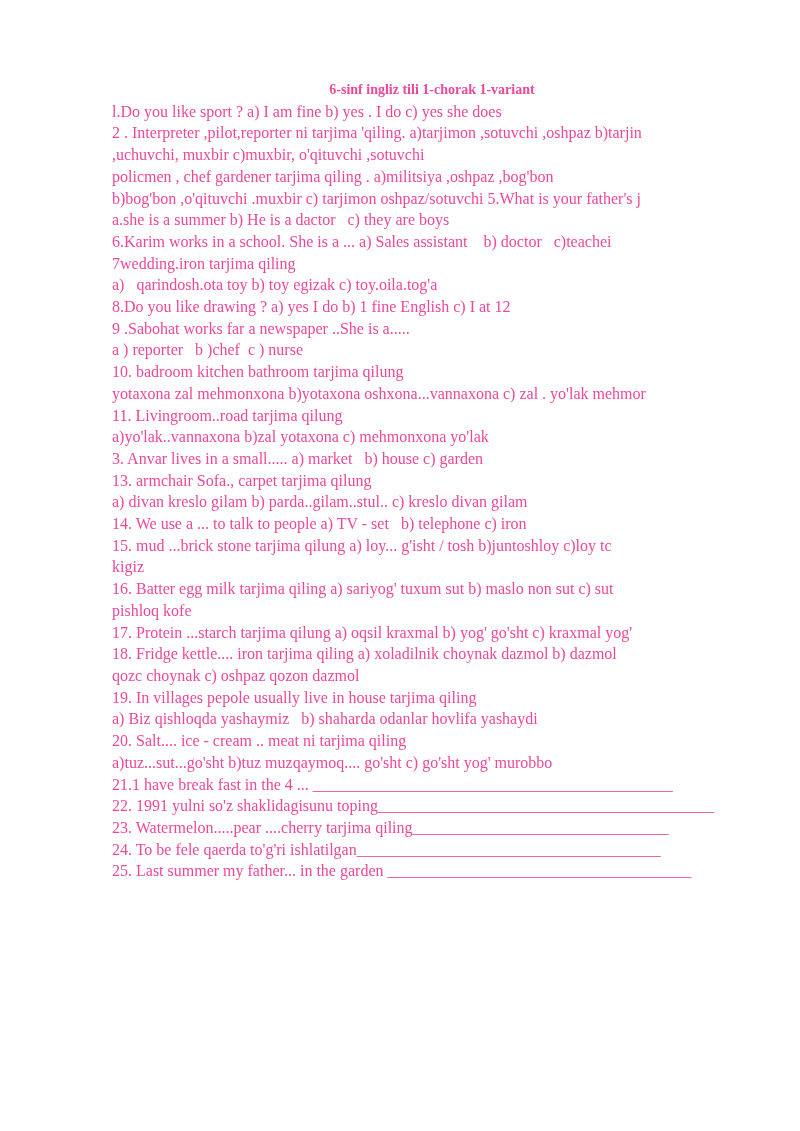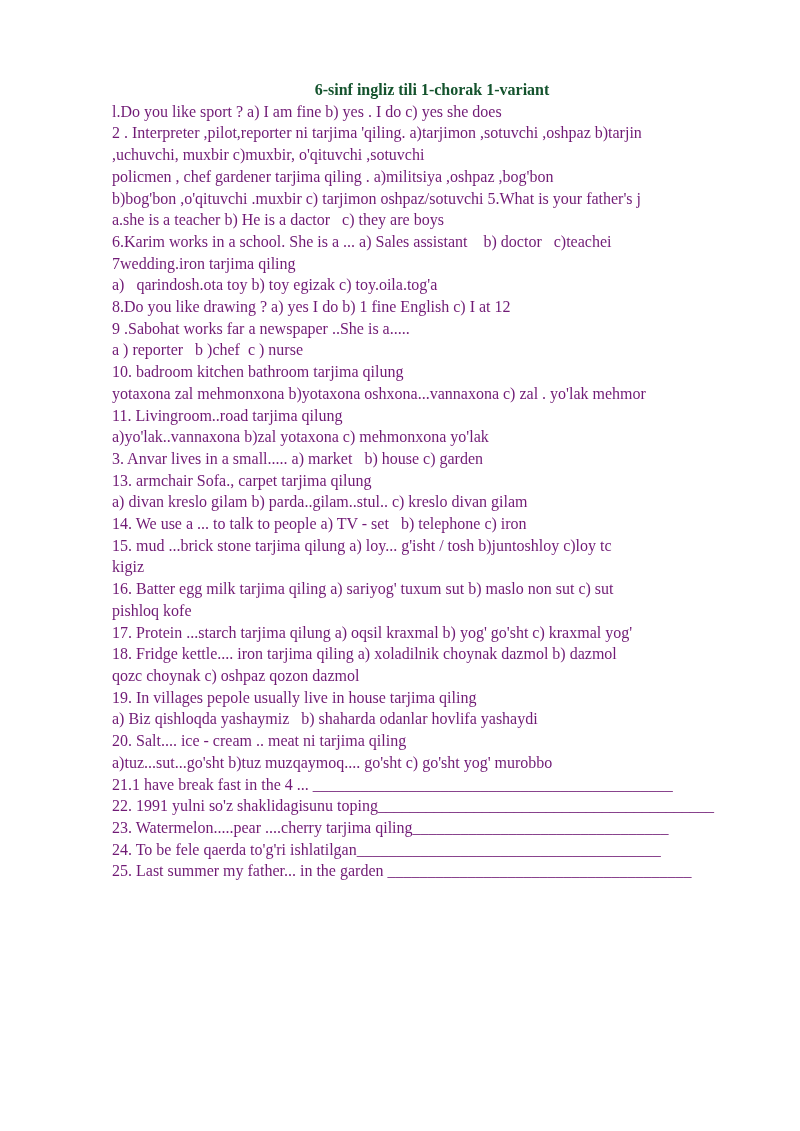--- a/index.html
+++ b/index.html
@@ -16,46 +16,46 @@
     font-family: "Liberation Serif", serif;
     color: #121212;
   }
   .content {
     position: absolute;
     left: 112px;
     top: 79px;
     width: 640px;
   }
   .doc-title {
-    font-size: 16px;
+    font-size: 14px;
     font-weight: bold;
     line-height: 21.7px;
     text-align: center;
     white-space: pre;
-    color: #14532d;
+    color: #ec4899;
   }
   .doc-line {
     font-size: 16px;
     line-height: 21.7px;
     white-space: pre;
-    color: #701a75;
+    color: #ec4899;
   }
 </style>
 </head>
 <body>
 
 <div class="page">
   <div class="content">
     <div class="doc-title">6-sinf ingliz tili 1-chorak 1-variant</div>
     <div class="doc-line">l.Do you like sport ? a) I am fine b) yes . I do c) yes she does</div>
     <div class="doc-line">2 . Interpreter ,pilot,reporter ni tarjima 'qiling. a)tarjimon ,sotuvchi ,oshpaz b)tarjin</div>
     <div class="doc-line">,uchuvchi, muxbir c)muxbir, o'qituvchi ,sotuvchi</div>
     <div class="doc-line">policmen , chef gardener tarjima qiling . a)militsiya ,oshpaz ,bog'bon</div>
     <div class="doc-line">b)bog'bon ,o'qituvchi .muxbir c) tarjimon oshpaz/sotuvchi 5.What is your father's j</div>
-    <div class="doc-line">a.she is a teacher b) He is a dactor   c) they are boys</div>
+    <div class="doc-line">a.she is a summer b) He is a dactor   c) they are boys</div>
     <div class="doc-line">6.Karim works in a school. She is a ... a) Sales assistant    b) doctor   c)teachei</div>
     <div class="doc-line">7wedding.iron tarjima qiling</div>
     <div class="doc-line">a)   qarindosh.ota toy b) toy egizak c) toy.oila.tog'a</div>
     <div class="doc-line">8.Do you like drawing ? a) yes I do b) 1 fine English c) I at 12</div>
     <div class="doc-line">9 .Sabohat works far a newspaper ..She is a.....</div>
     <div class="doc-line">a ) reporter   b )chef  c ) nurse</div>
     <div class="doc-line">10. badroom kitchen bathroom tarjima qilung</div>
     <div class="doc-line">yotaxona zal mehmonxona b)yotaxona oshxona...vannaxona c) zal . yo'lak mehmor</div>
     <div class="doc-line">11. Livingroom..road tarjima qilung</div>
     <div class="doc-line">a)yo'lak..vannaxona b)zal yotaxona c) mehmonxona yo'lak</div>

